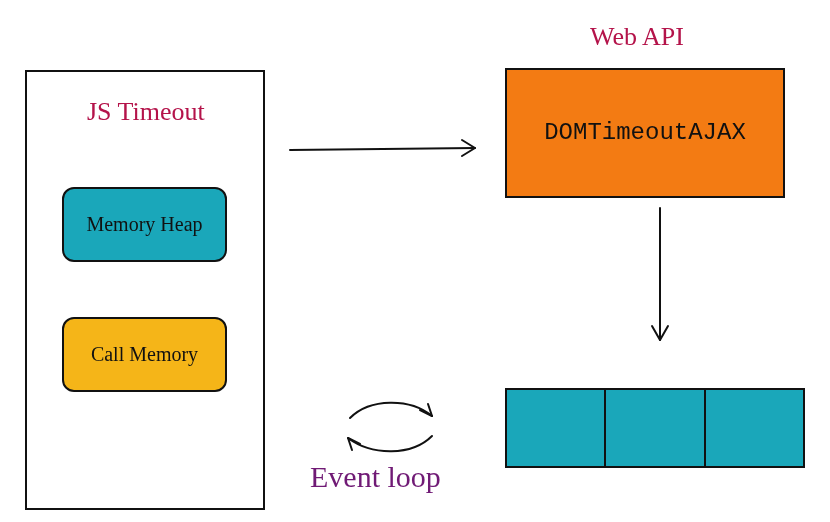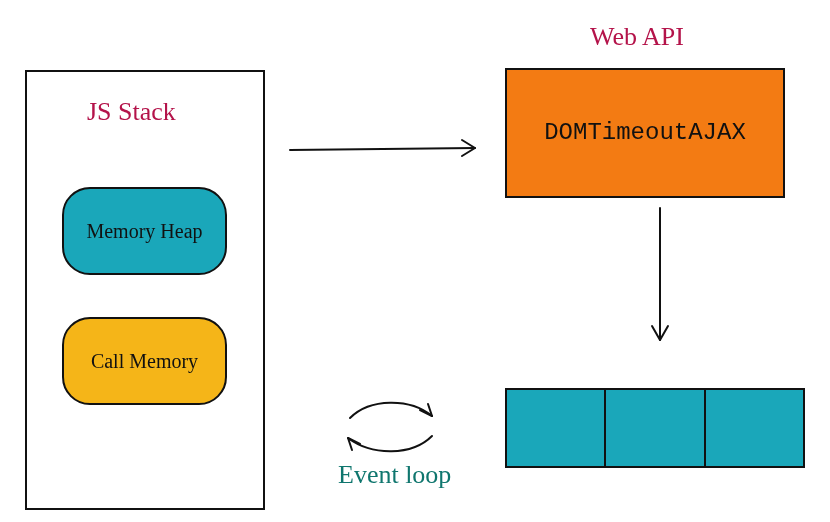--- a/index.html
+++ b/index.html
@@ -31,23 +31,23 @@
     position: absolute;
     left: 60px;
     top: 25px;
     font-size: 26px;
     color: #b4134a;
   }
   .heap, .stack {
     position: absolute;
     left: 35px;
     width: 165px;
-    height: 88px;
+    height: 75px;
     border: 2px solid #111;
-    border-radius: 28px;
+    border-radius: 12px;
     display: flex;
     align-items: center;
     justify-content: center;
     font-size: 20px;
     color: #111;
     box-sizing: border-box;
   }
   .heap  { top: 115px; background: #1aa7ba; }
   .stack { top: 245px; background: #f5b518; }
 
@@ -101,40 +101,39 @@
     border: 2px solid #111;
     box-sizing: border-box;
   }
   .cbq-slot + .cbq-slot { border-left: none; }
 
   
   .eventloop-label {
     position: absolute;
     left: 310px;
     top: 460px;
-    font-size: 26px;
-    color: #0f766e;
-    margin-left: 28px;
+    font-size: 30px;
+    color: #701a75;
   }
 
   
   svg.overlay {
     position: absolute;
     left: 0; top: 0;
     width: 830px;
     height: 522px;
     pointer-events: none;
   }
 </style>
 </head>
 <body>
 <div class="stage">
 
   <div class="js-engine">
-    <div class="js-engine-title">JS Stack</div>
+    <div class="js-engine-title">JS Timeout</div>
     <div class="heap">
       <span>Memory Heap</span>
     </div>
     <div class="stack">
       <span>Call Memory</span>
     </div>
   </div>
 
   <div class="webapi-title">Web API</div>
   <div class="webapi">

